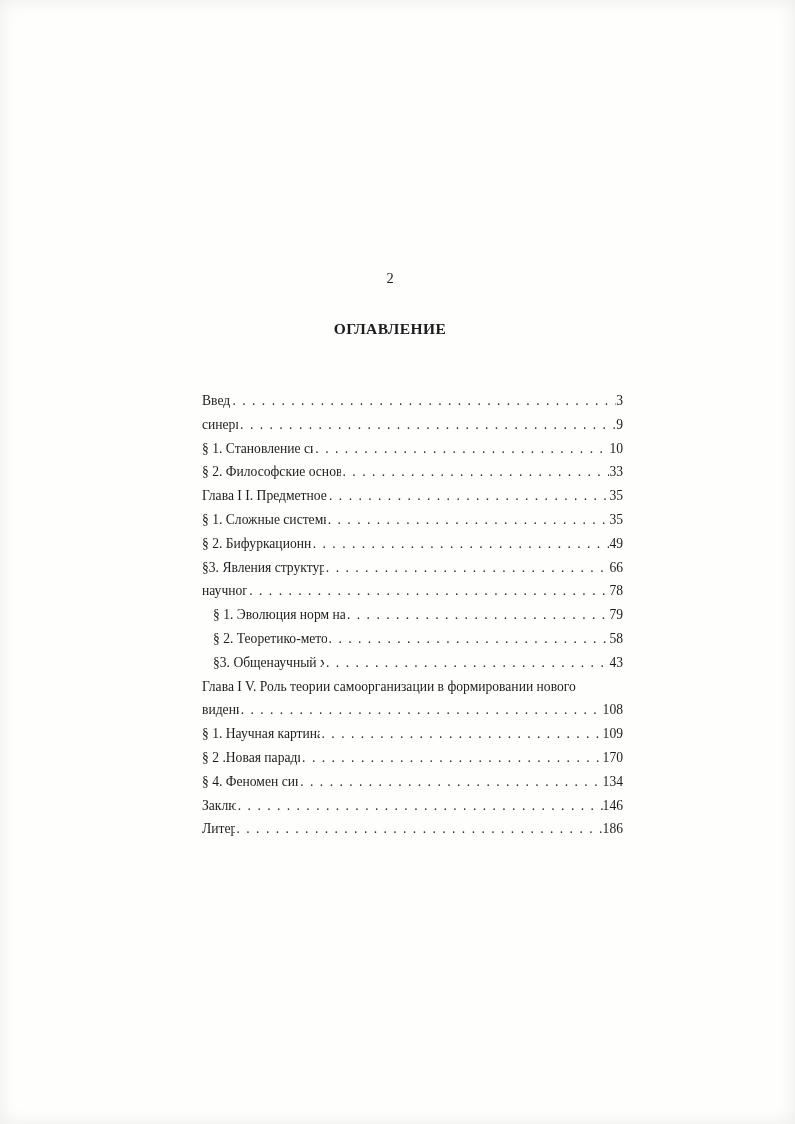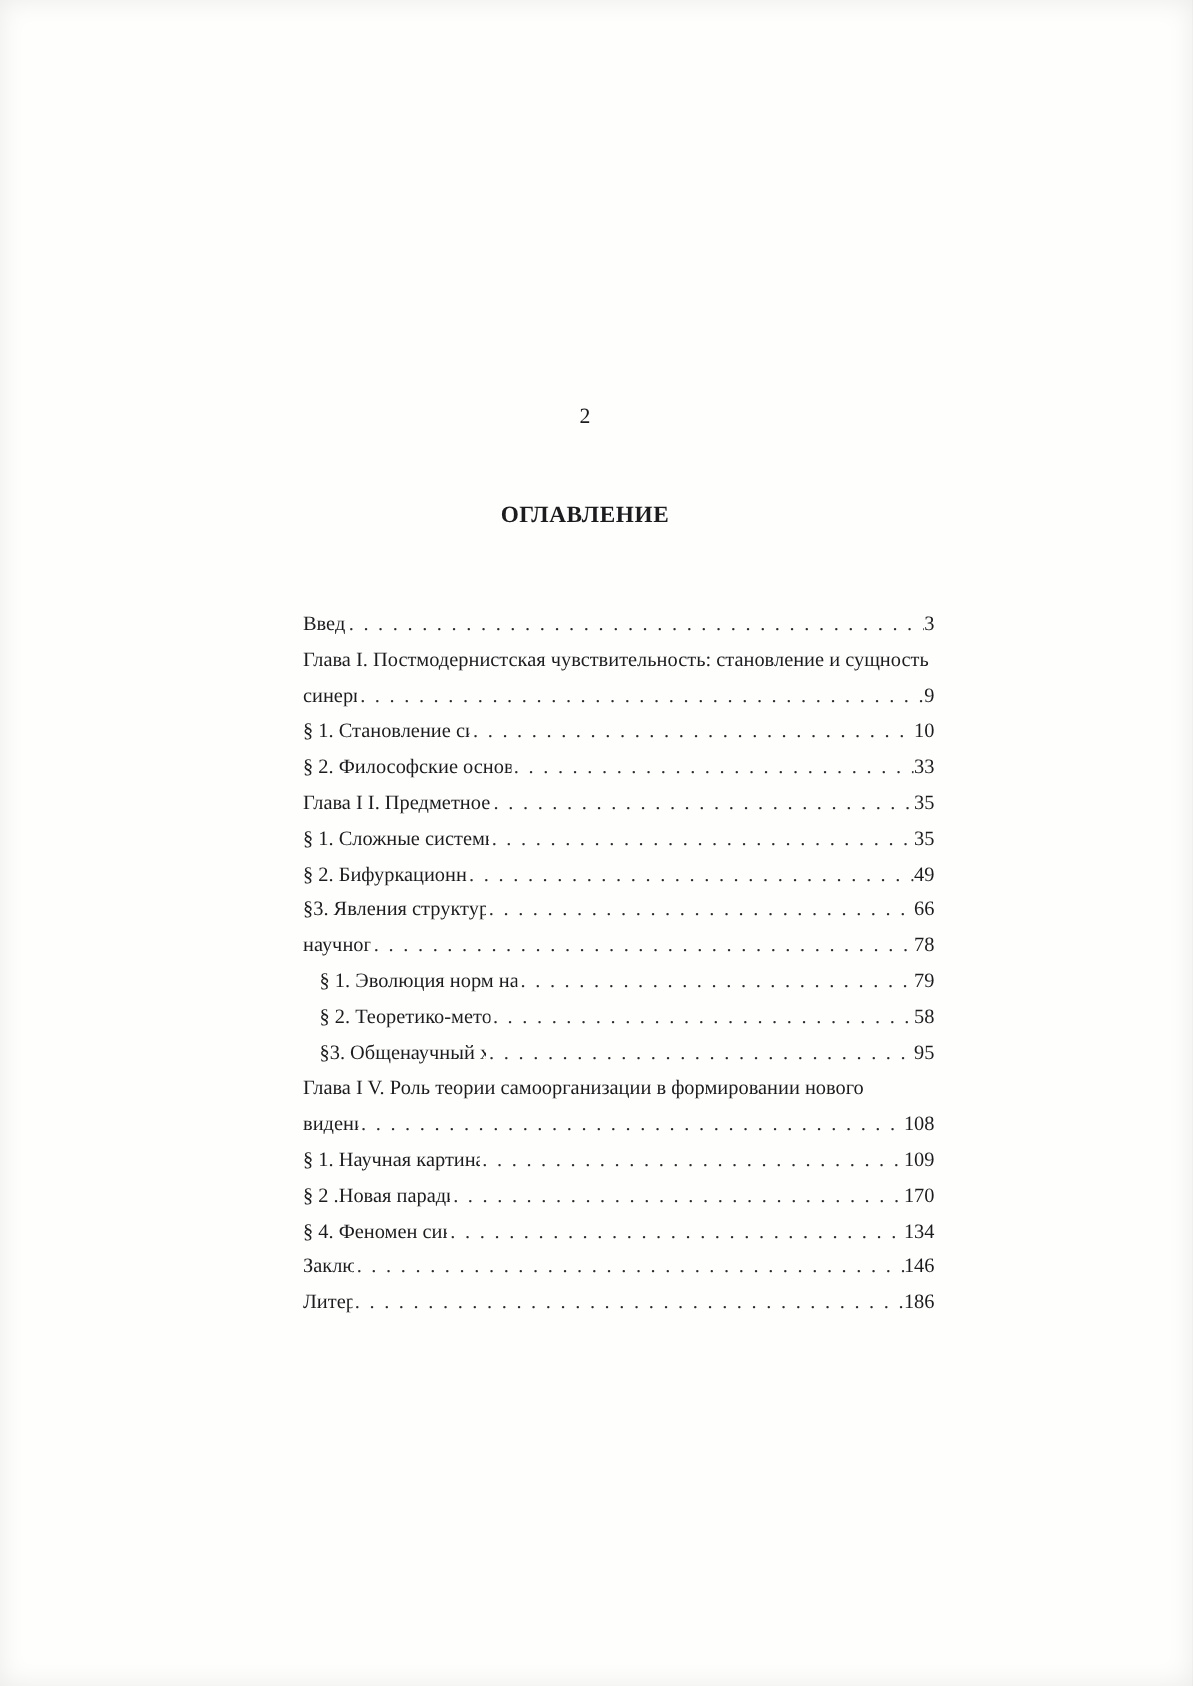--- a/index.html
+++ b/index.html
@@ -32,21 +32,21 @@
     text-align: center;
     margin-right: 45px; 
   }
 
   .page-number {
     font-size: 14.5px;
     line-height: 20px;
   }
 
   .toc-title {
-    margin-top: 46px;
+    margin-top: 31px;
     font-weight: bold;
     font-size: 15.5px;
     letter-spacing: 0.4px;
     line-height: 20px;
   }
 
   .toc-list {
     margin-top: 50px;
   }
 
@@ -91,23 +91,20 @@
       <div class="page-number">2</div>
       <div class="toc-title">ОГЛАВЛЕНИЕ</div>
     </div>
     <div class="toc-list">
         <div class="toc-line">
           <span class="toc-text">Введение.</span>
           <span class="dots">. . . . . . . . . . . . . . . . . . . . . . . . . . . . . . . . . . . . . . . . . . . . . . . . . . . . . . . . . . . . . . . . . . . . . . . . . . . . . . . .</span>
           <span class="pageno">3</span>
         </div>
         <div class="toc-line">
-          <span class="toc-text">Глава I. Постмодернистская чувствительность: становление и сущность</span>
-        </div>
-        <div class="toc-line">
           <span class="toc-text">синергетики.</span>
           <span class="dots">. . . . . . . . . . . . . . . . . . . . . . . . . . . . . . . . . . . . . . . . . . . . . . . . . . . . . . . . . . . . . . . . . . . . . . . . . . . . . . . .</span>
           <span class="pageno">9</span>
         </div>
         <div class="toc-line">
           <span class="toc-text">§ 1. Становление синергетического мировоззрения.</span>
           <span class="dots">. . . . . . . . . . . . . . . . . . . . . . . . . . . . . . . . . . . . . . . . . . . . . . . . . . . . . . . . . . . . . . . . . . . . . . . . . . . . . . . .</span>
           <span class="pageno">10</span>
         </div>
         <div class="toc-line">
@@ -146,21 +143,21 @@
           <span class="pageno">79</span>
         </div>
         <div class="toc-line indent">
           <span class="toc-text">§ 2. Теоретико-методологический аппарат синергетики</span>
           <span class="dots">. . . . . . . . . . . . . . . . . . . . . . . . . . . . . . . . . . . . . . . . . . . . . . . . . . . . . . . . . . . . . . . . . . . . . . . . . . . . . . . .</span>
           <span class="pageno">58</span>
         </div>
         <div class="toc-line indent">
           <span class="toc-text">§3. Общенаучный характер теории самоорганизации.</span>
           <span class="dots">. . . . . . . . . . . . . . . . . . . . . . . . . . . . . . . . . . . . . . . . . . . . . . . . . . . . . . . . . . . . . . . . . . . . . . . . . . . . . . . .</span>
-          <span class="pageno">95</span>
+          <span class="pageno">43</span>
         </div>
         <div class="toc-line">
           <span class="toc-text">Глава  I V.   Роль теории самоорганизации в формировании нового</span>
         </div>
         <div class="toc-line">
           <span class="toc-text">видения мира</span>
           <span class="dots">. . . . . . . . . . . . . . . . . . . . . . . . . . . . . . . . . . . . . . . . . . . . . . . . . . . . . . . . . . . . . . . . . . . . . . . . . . . . . . . .</span>
           <span class="pageno">108</span>
         </div>
         <div class="toc-line">

